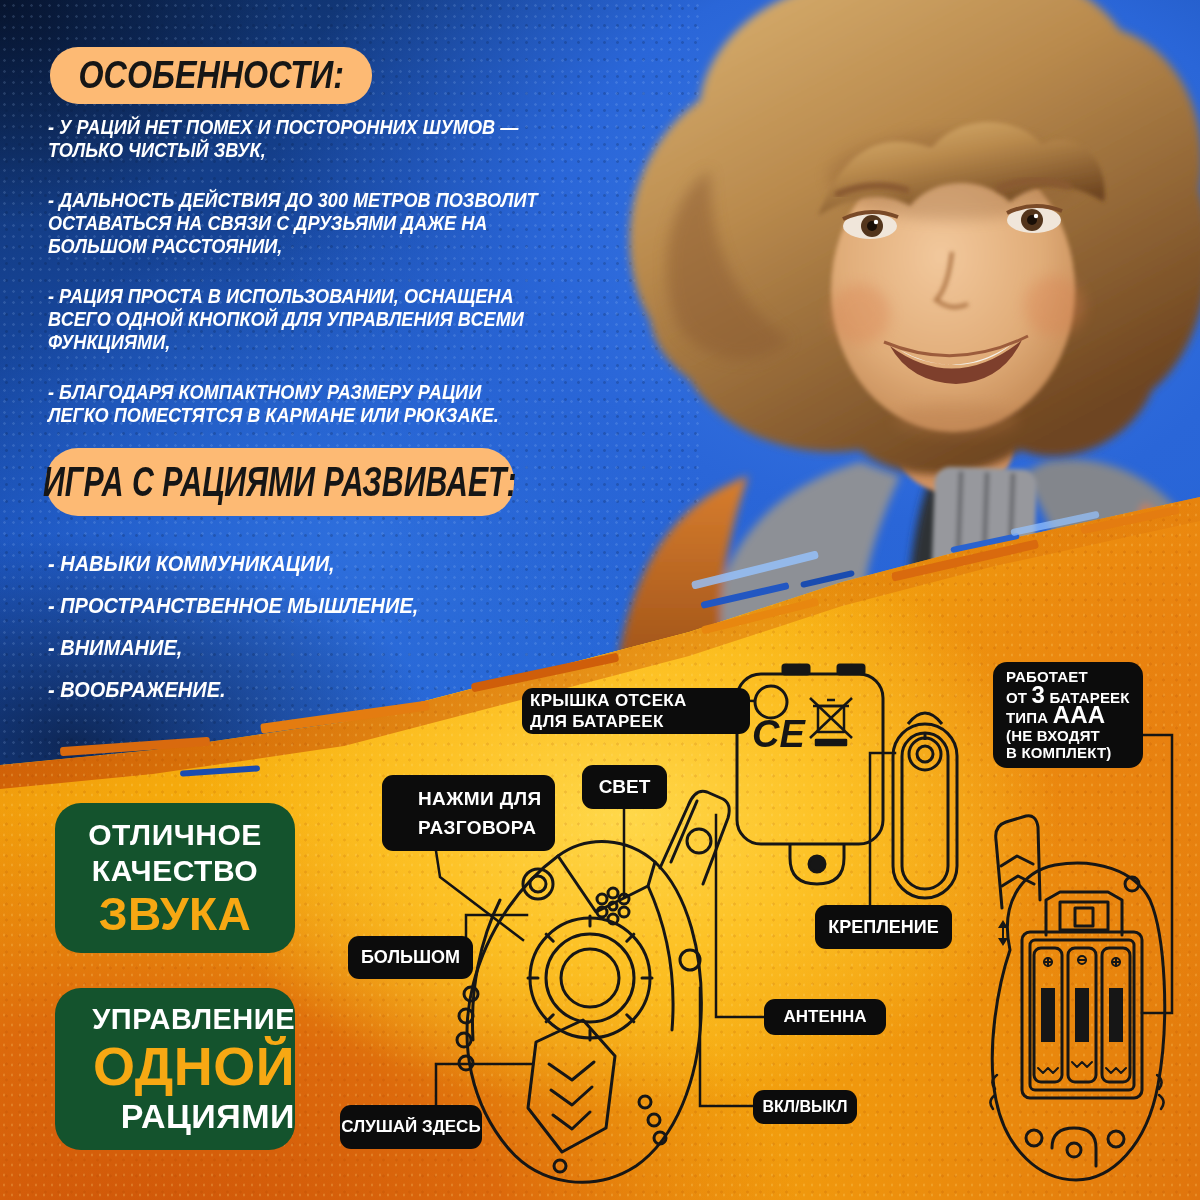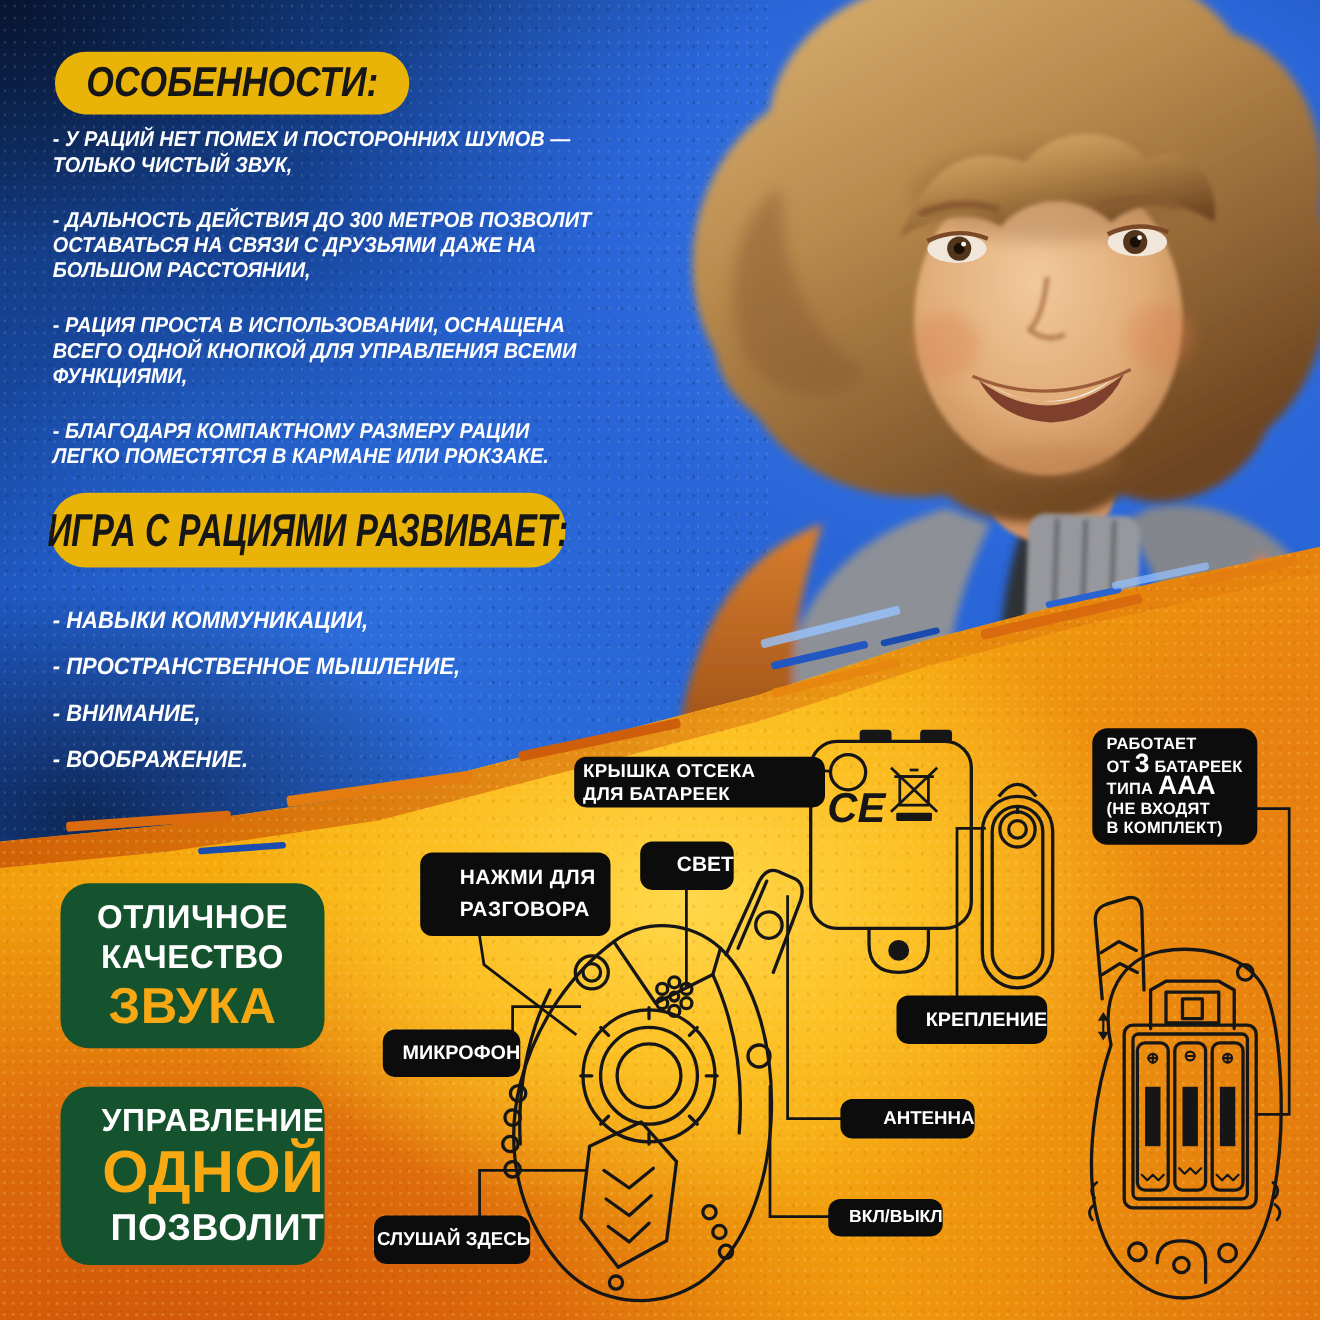--- a/index.html
+++ b/index.html
@@ -30,38 +30,38 @@
       linear-gradient(115deg, #e8820f 0%, #f5a90c 30%, #f9b70e 55%, #ef940d 80%, #e0740d 100%);}
   .orange-section::before{content:"";position:absolute;inset:0;
     clip-path:polygon(0 765px,153px 750px,344px 722px,536px 672px,689px 632px,842px 582px,995px 542px,1200px 497px,1200px 521px,995px 566px,842px 606px,689px 656px,536px 696px,344px 746px,153px 774px,0 789px);
     background:linear-gradient(90deg, rgba(198,78,6,.75), rgba(208,94,8,.45) 55%, rgba(216,112,10,.25));}
   .orange-section::after{content:"";position:absolute;inset:0;pointer-events:none;opacity:.7;
     background-image:
       radial-gradient(rgba(255,230,140,.30) 1px, transparent 1.4px),
       radial-gradient(rgba(160,62,0,.20) 1px, transparent 1.5px);
     background-size:8px 10px,13px 16px;}
   .shard{position:absolute;z-index:4;border-radius:3px;}
-  .head-badge{position:absolute;z-index:6;background:#eab308;border-radius:28px;
+  .head-badge{position:absolute;z-index:6;background:#fdba74;border-radius:28px;
     display:flex;align-items:center;justify-content:center;color:#161616;}
   .head-badge .tt{font-style:italic;font-weight:700;white-space:nowrap;}
   .feature-list{position:absolute;z-index:6;color:#fff;}
   .feature-item{margin-bottom:27px;transform:scaleX(.93);transform-origin:left;}
   .feature-item div{font-size:19.5px;line-height:23px;font-style:italic;font-weight:700;white-space:nowrap;}
   .dev-item{font-size:21.5px;line-height:24px;margin-bottom:18px;font-style:italic;font-weight:700;
     transform:scaleX(.93);transform-origin:left;white-space:nowrap;color:#fff;}
   .corner-badge{position:absolute;z-index:6;background:#14532d;border-radius:26px;
     display:flex;flex-direction:column;align-items:center;justify-content:center;color:#fff;font-weight:700;}
   .cb-s{font-size:30px;line-height:36px;letter-spacing:.5px;}
   .cb-b{font-size:46px;line-height:50px;letter-spacing:.5px;color:#f7a813;}
   .cb-s2{font-size:29px;line-height:36px;letter-spacing:.5px;}
   .cb-b2{font-size:54px;line-height:58px;letter-spacing:.5px;color:#f7a813;}
   .cb-s3{font-size:34px;line-height:42px;letter-spacing:.5px;}
   .dlabel{position:absolute;z-index:6;background:#0c0c0c;color:#fff;font-weight:700;
     border-radius:11px;box-sizing:border-box;display:flex;flex-direction:column;justify-content:center;}
-  .dlabel.center{align-items:flex-end;text-align:center;}
+  .dlabel.center{align-items:center;text-align:center;}
   .note{line-height:17.5px;font-size:15px;letter-spacing:.2px;}
   .note .big{font-size:24px;font-weight:700;}
   .diagram-svg{position:absolute;left:0;top:0;z-index:5;pointer-events:none;}
 </style>
 </head>
 <body>
 
 <div class="poster">
 
   <div class="blue-bg"></div>
@@ -203,21 +203,21 @@
   </div>
 
   <div class="corner-badge" style="left:55px;top:803px;width:240px;height:150px;">
     <div class="cb-s">ОТЛИЧНОЕ</div>
     <div class="cb-s">КАЧЕСТВО</div>
     <div class="cb-b">ЗВУКА</div>
   </div>
   <div class="corner-badge" style="left:55px;top:988px;width:240px;height:162px;align-items:flex-end;">
     <div class="cb-s2">УПРАВЛЕНИЕ</div>
     <div class="cb-b2">ОДНОЙ</div>
-    <div class="cb-s3">ПОЗВОЛИТ</div>
+    <div class="cb-s3">РАЦИЯМИ</div>
   </div>
 
   <svg class="diagram-svg" width="1200" height="1200" viewBox="0 0 1200 1200">
     <g stroke="#141414" stroke-width="2.5" fill="none" stroke-linecap="square">
       <polyline points="718,700 754,701"></polyline>
       <polyline points="436,851 440,877 523,940"></polyline>
       <polyline points="624,809 624,897"></polyline>
       <polyline points="466,936 466,915 527,915"></polyline>
       <polyline points="436,1105 436,1064 533,1064"></polyline>
       <polyline points="870,905 870,753 895,753"></polyline>
@@ -331,21 +331,21 @@
     <span>ДЛЯ БАТАРЕЕК</span>
   </div>
   <div class="dlabel" style="left:382px;top:775px;width:173px;height:76px;padding-left:36px;font-size:19px;line-height:29px;letter-spacing:.4px;">
     <span>НАЖМИ ДЛЯ</span>
     <span>РАЗГОВОРА</span>
   </div>
   <div class="dlabel center" style="left:582px;top:765px;width:85px;height:44px;font-size:19px;">
     <span>СВЕТ</span>
   </div>
   <div class="dlabel center" style="left:348px;top:936px;width:125px;height:43px;font-size:18px;">
-    <span>МИКРОФОН</span>
+    <span>БОЛЬШОМ</span>
   </div>
   <div class="dlabel center" style="left:340px;top:1105px;width:142px;height:44px;font-size:17px;">
     <span>СЛУШАЙ ЗДЕСЬ</span>
   </div>
   <div class="dlabel center" style="left:815px;top:905px;width:137px;height:44px;font-size:18px;">
     <span>КРЕПЛЕНИЕ</span>
   </div>
   <div class="dlabel center" style="left:764px;top:999px;width:122px;height:36px;font-size:17px;">
     <span>АНТЕННА</span>
   </div>

